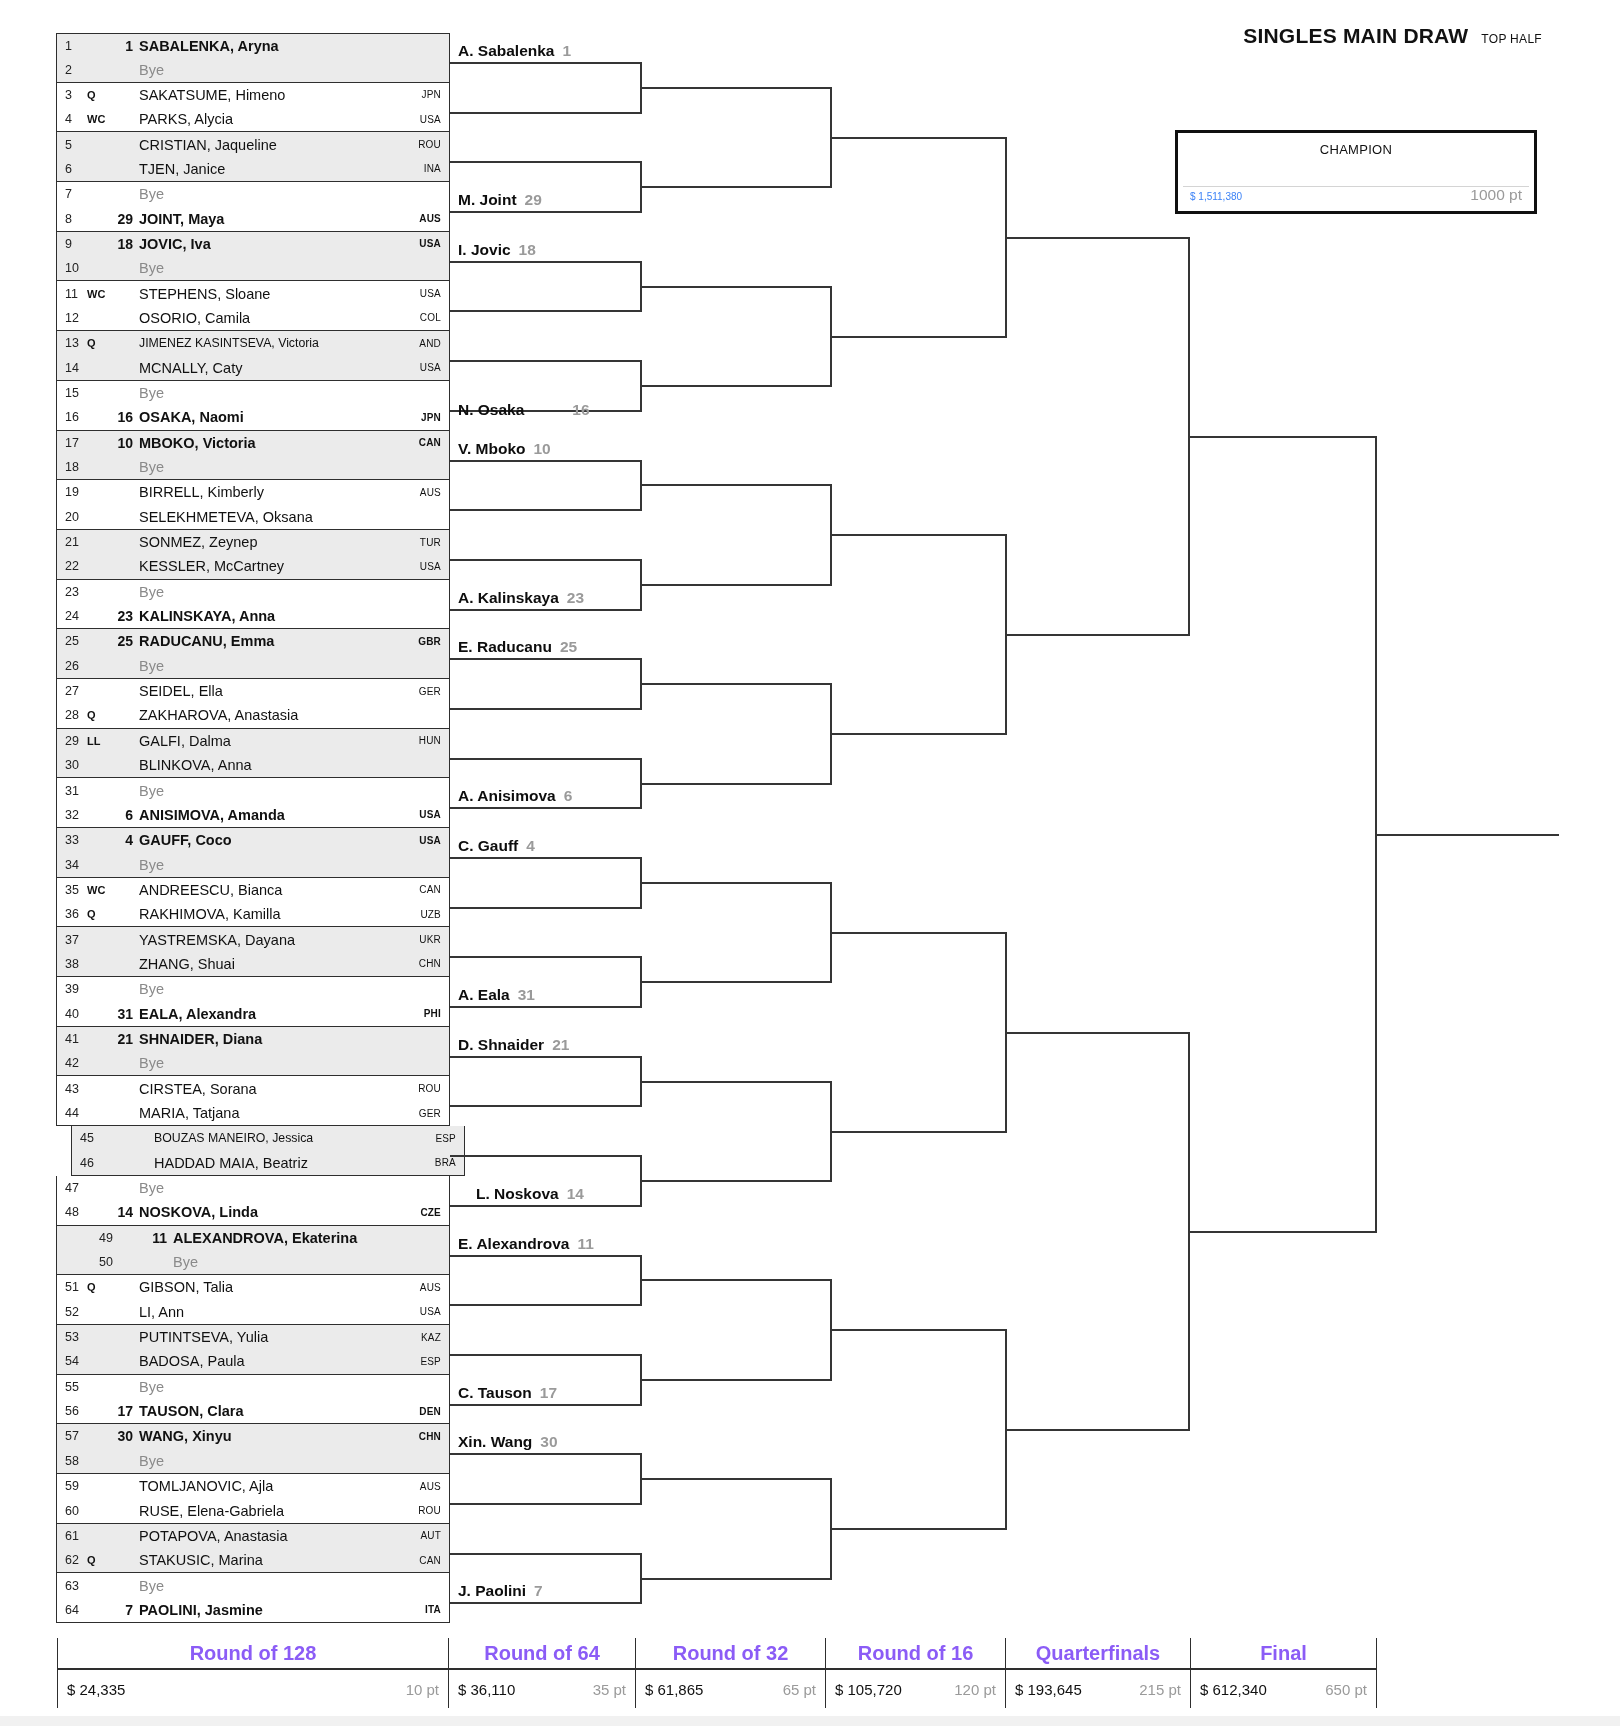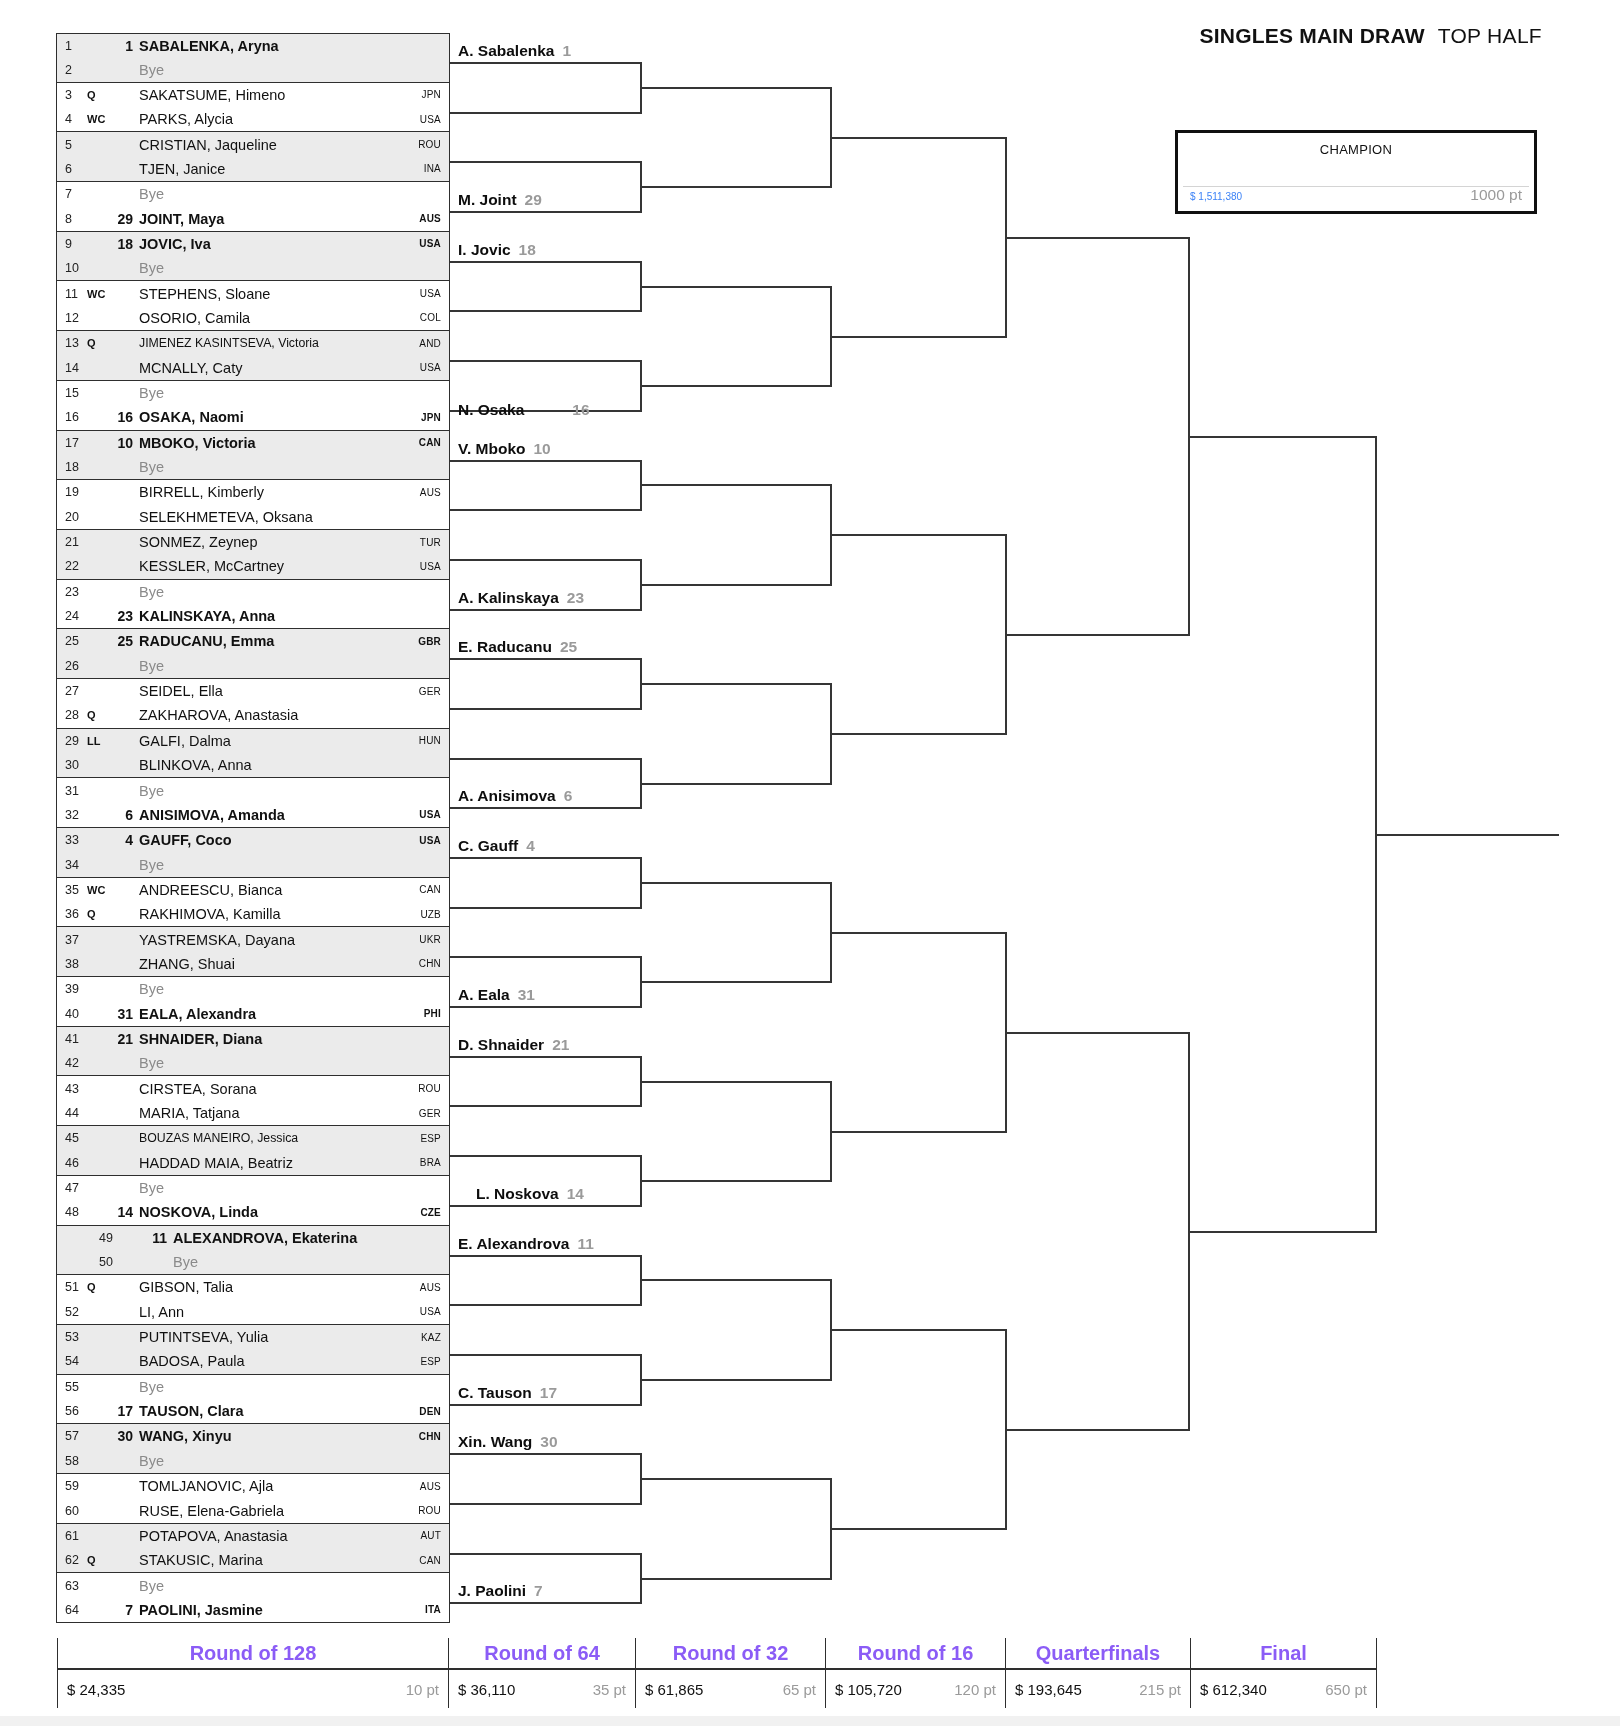--- a/index.html
+++ b/index.html
@@ -2,21 +2,21 @@
 <html><head>
 <meta charset="utf-8">
 <style>
   html,body{margin:0;padding:0;background:#fff;}
   .sheet{position:relative;width:1620px;height:1726px;background:#ffffff;overflow:hidden;
          font-family:"Liberation Sans", sans-serif;color:#111;}
 
   
   .title-wrap{position:absolute;top:24px;right:78px;display:flex;align-items:baseline;gap:13px;white-space:nowrap;}
   .title-main{font-size:21px;font-weight:bold;letter-spacing:.2px;}
-  .title-sub{font-size:21px;font-weight:normal;letter-spacing:.3px;}
+  .title-sub{font-size:12px;font-weight:normal;letter-spacing:.3px;}
 
   
   .champ{position:absolute;left:1175px;top:130px;width:362px;height:84px;border:3px solid #101010;
          box-sizing:border-box;background:#fff;}
   .champ-label{position:absolute;top:9px;left:0;right:0;text-align:center;font-size:13px;letter-spacing:.3px;color:#111;}
   .champ-divider{position:absolute;left:5px;right:5px;top:53px;height:1px;background:#d4d4d4;}
   .champ-row{position:absolute;left:12px;right:12px;bottom:7px;display:flex;justify-content:space-between;align-items:baseline;}
   .champ-prize{font-size:10px;color:#3b82f6;}
   .champ-pts{font-size:15.5px;color:#9a9a9a;}
 
@@ -419,21 +419,21 @@
           <span class="pcty">ROU</span>
         </div>
         <div class="prow">
           <span class="pnum">44</span>
           <span class="ptype"></span>
           <span class="pseed"></span>
           <span class="pname">MARIA, Tatjana</span>
           <span class="pcty">GER</span>
         </div>
       </div>
-      <div class="pair shaded" style="top: 1126.18px; height: 49.69px;">
+      <div class="pair shaded" style="top: 1126.18px; height: 49.69px; margin-left: 15px;">
         <div class="prow">
           <span class="pnum">45</span>
           <span class="ptype"></span>
           <span class="pseed"></span>
           <span class="pname small">BOUZAS MANEIRO, Jessica</span>
           <span class="pcty">ESP</span>
         </div>
         <div class="prow">
           <span class="pnum">46</span>
           <span class="ptype"></span>

